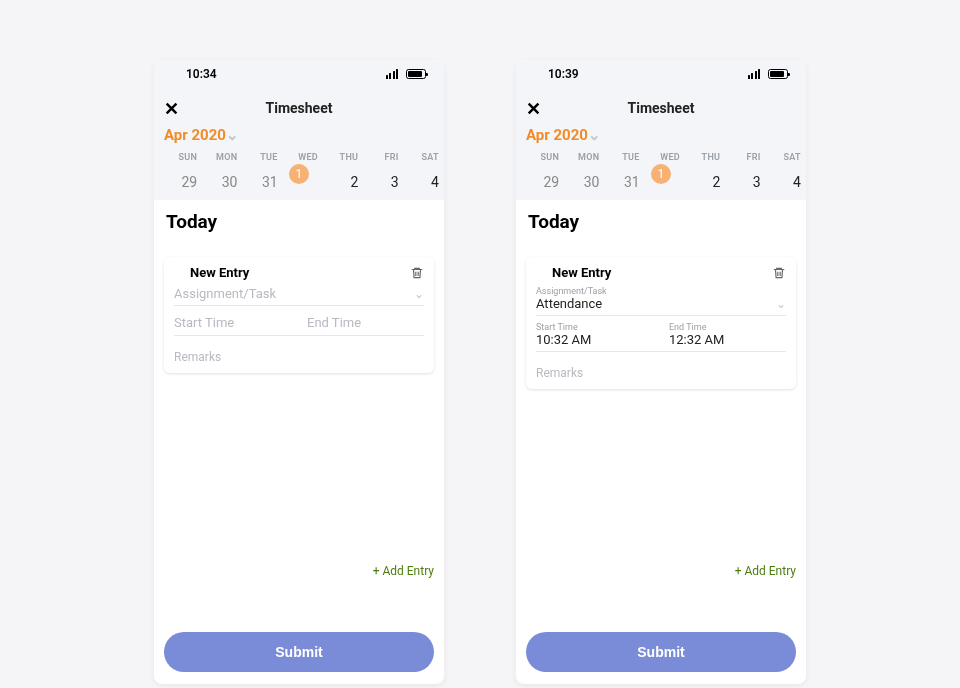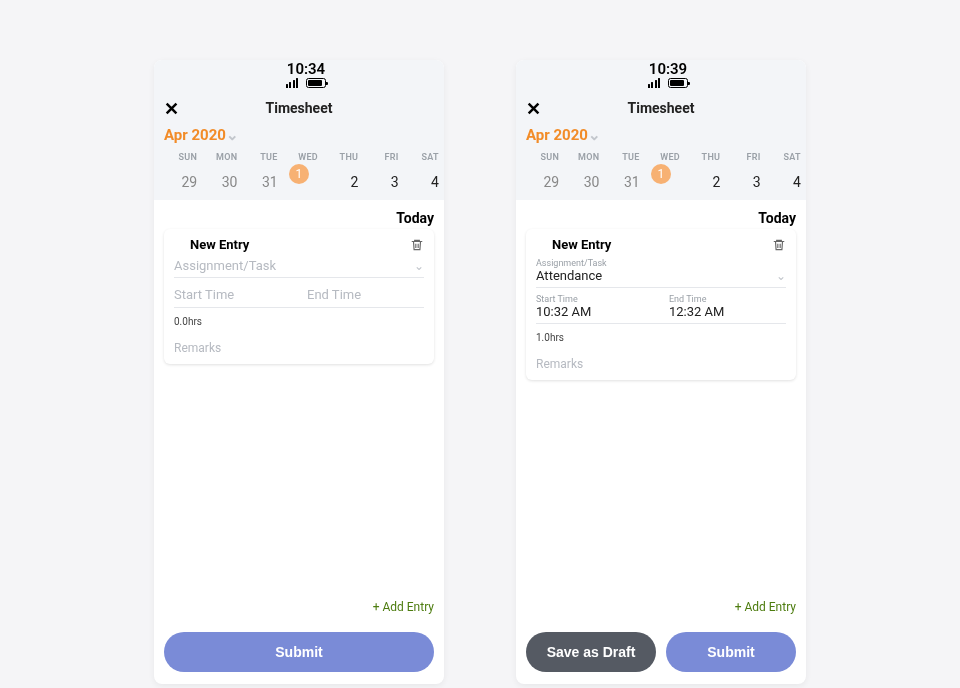--- a/index.html
+++ b/index.html
@@ -27,23 +27,22 @@
   }
 
   
   .status-bar {
     height: 28px;
     display: flex;
     align-items: center;
     justify-content: space-between;
     padding: 0 18px 0 32px;
     background: #f3f5f8;
-    font-size: 15px;
+    font-size: 12px;
     font-weight: 600;
-    flex-direction: column;
   }
   .status-right { display: flex; align-items: center; gap: 4px; }
   .bars { display: inline-flex; align-items: flex-end; gap: 1.5px; height: 10px; }
   .bars span { width: 2px; background: #000; border-radius: 0.5px; }
   .bars span:nth-child(1){height:4px}
   .bars span:nth-child(2){height:6px}
   .bars span:nth-child(3){height:8px}
   .bars span:nth-child(4){height:10px}
   .battery {
     width: 20px; height: 10px; border: 1.3px solid #000; border-radius: 2.5px;
@@ -72,21 +71,21 @@
   .day .num { font-size: 14px; color:#888; margin-top:12px; }
   .day.current .num, .day.current ~ .day .num { color:#222; }
   .day .circle {
     width:20px; height:20px; border-radius:50%; background:#f7b173; color:#fff;
     font-size:12px; display:flex; align-items:center; justify-content:center;
     margin: 2px auto 0 auto;
   }
 
   
   .body { flex:1; background:#fff; padding: 10px 10px 0 10px; display:flex; flex-direction:column; }
-  .today-heading { font-size:14px; font-weight:700; margin: 0 0 3px 2px; text-align: right; }
+  .today-heading { font-size:19px; font-weight:700; margin: 0 0 24px 2px; }
 
   .card {
     background:#fff; border-radius:6px; box-shadow: 0 1px 3px rgba(0,0,0,0.12);
     padding: 8px 10px 8px 10px;
   }
   .card-head { display:flex; justify-content:space-between; align-items:center; }
   .card-head .entry-title { font-size:13px; font-weight:700;margin-left:16px; }
   .trash { color:#888; }
 
   .field-row {
@@ -111,21 +110,21 @@
     padding: 8px 0; background:transparent;
   }
 
   .footer {
     padding: 10px 10px 12px 10px;
     display:flex; gap: 10px;
   }
   .btn {
     flex:1; height: 40px; border-radius: 20px; border:none;
     font-size:14px; font-weight:600; color:#fff; display:flex;
-    align-items:center; justify-content:center;
+    align-items:center; justify-content:center;margin-top:36px;
   }
   .btn-submit { background:#7a8bd7; }
   .btn-draft { background:#555a63; }
 
   svg { display:block; }
 </style>
 </head>
 <body>
 
 <div class="phone">
@@ -212,21 +211,20 @@
 
       <div class="field-row">
         <div class="field">
           <span class="placeholder">Start Time</span>
         </div>
         <div class="field">
           <span class="placeholder">End Time</span>
         </div>
       </div>
 
-      <div class="hours">0.0hrs</div>
 
       <div class="remarks-row">
         <span class="placeholder">Remarks</span>
       </div>
     </div>
 
     <div class="spacer"></div>
     <div class="add-entry">+ Add Entry</div>
   </div>
 
@@ -324,28 +322,26 @@
         <div class="field">
           <div class="label-small">Start Time</div>
           <div class="value">10:32 AM</div>
         </div>
         <div class="field">
           <div class="label-small">End Time</div>
           <div class="value">12:32 AM</div>
         </div>
       </div>
 
-      <div class="hours">1.0hrs</div>
 
       <div class="remarks-row">
         <span class="placeholder">Remarks</span>
       </div>
     </div>
 
     <div class="spacer"></div>
     <div class="add-entry">+ Add Entry</div>
   </div>
 
   <div class="footer">
-    <button class="btn btn-draft">Save as Draft</button>
     <button class="btn btn-submit">Submit</button>
   </div>
 </div>
 
 </body></html>

